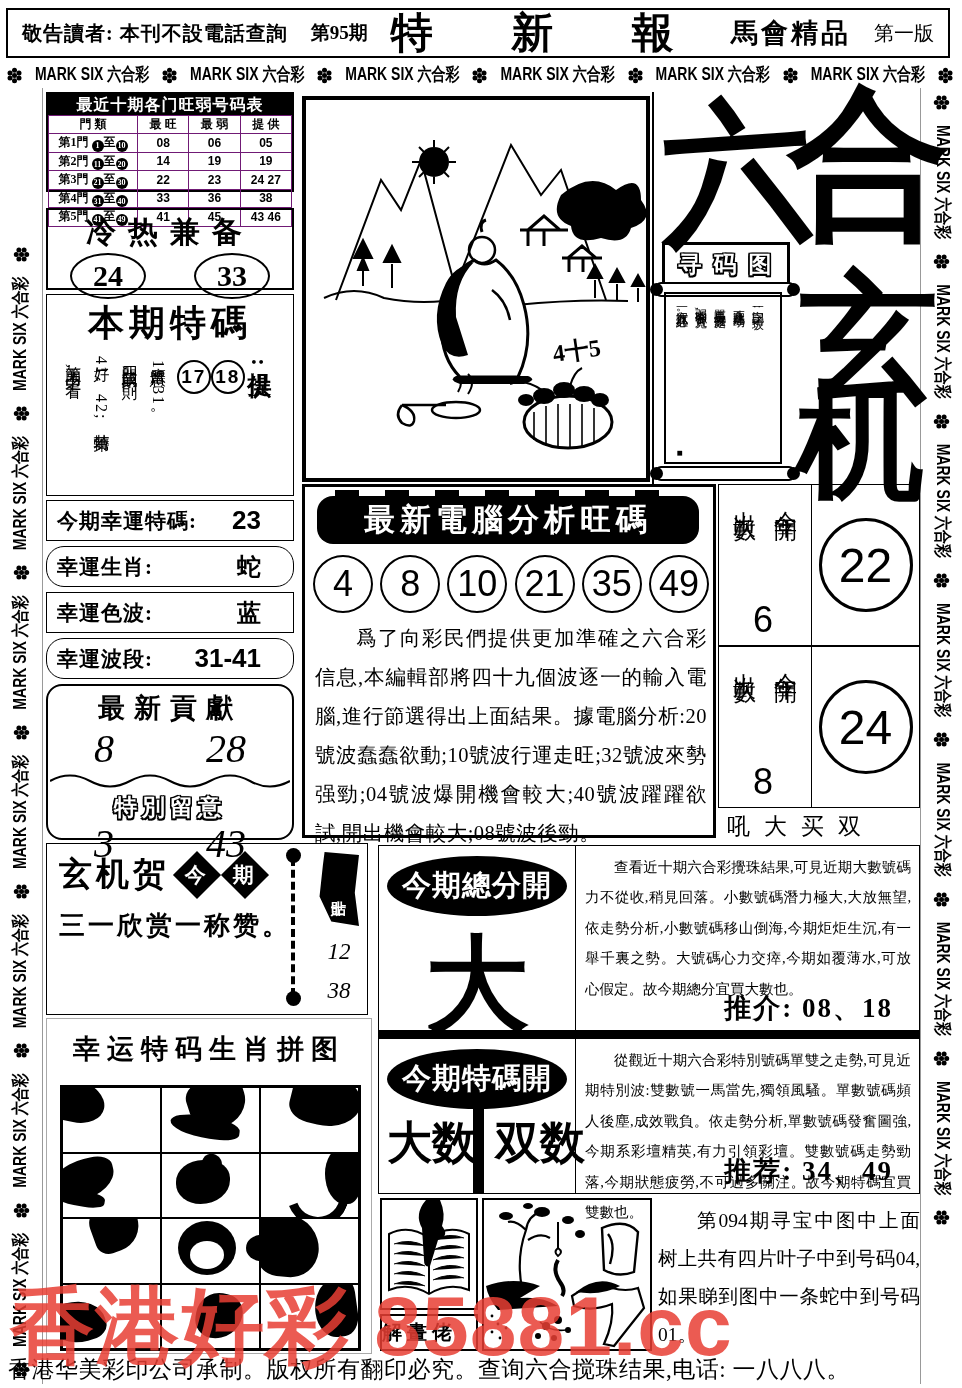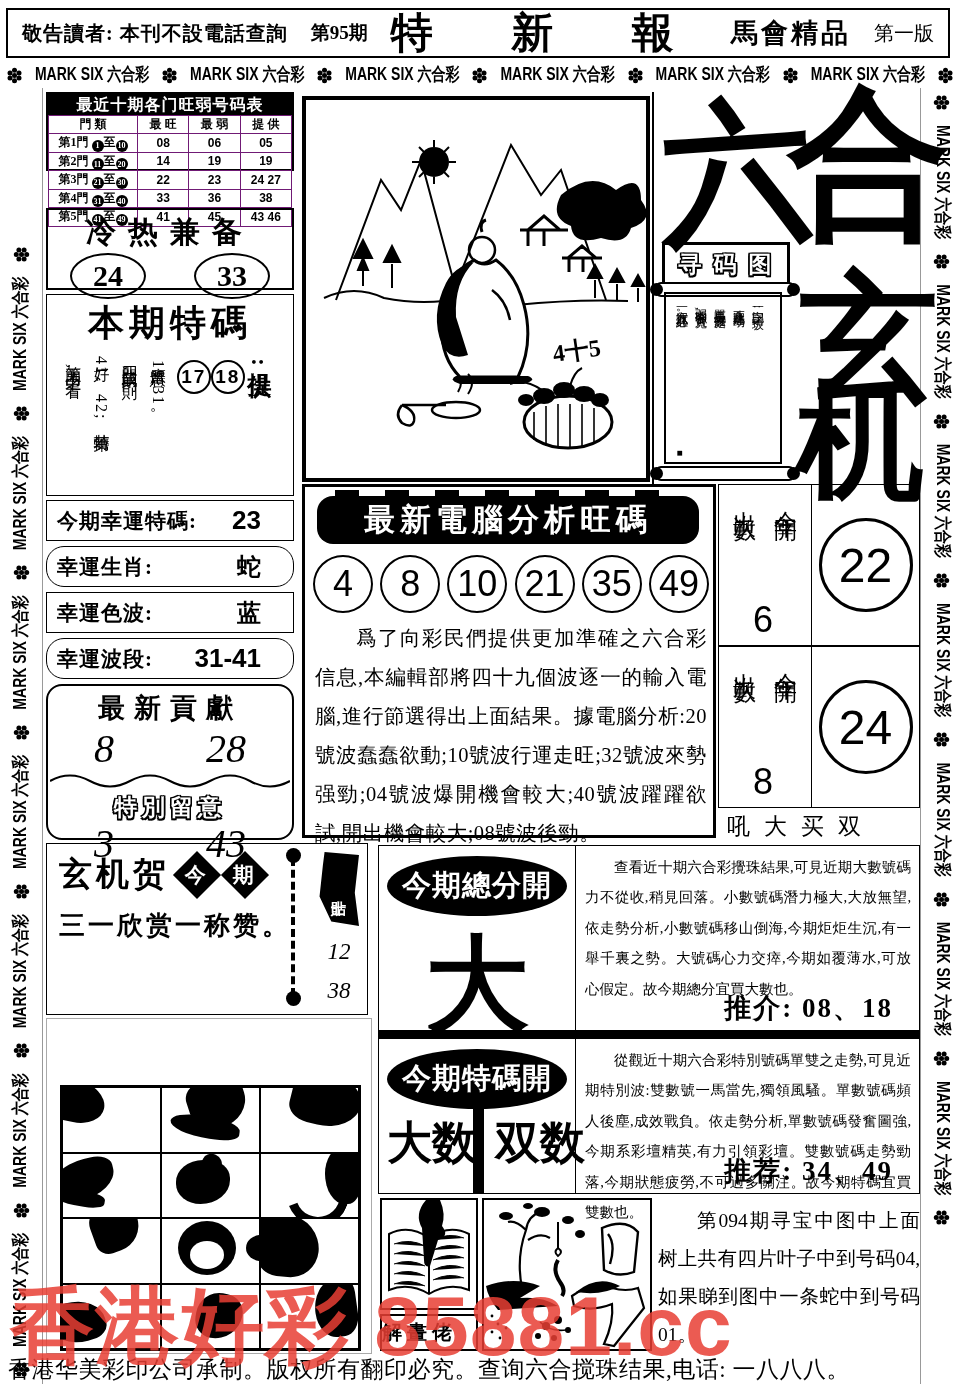--- a/index.html
+++ b/index.html
@@ -24,21 +24,21 @@
     background:#000;box-shadow:0 -5.2px 0 #000,4.5px -2.6px 0 #000,4.5px 2.6px 0 #000,0 5.2px 0 #000,
     -4.5px 2.6px 0 #000,-4.5px -2.6px 0 #000;}
   .side-strip{top:88px;width:42px;height:1296px;overflow:hidden;}
   .side-strip.left{left:0;border-right:1px solid #999;}
   .side-strip.right{left:920px;border-left:1px solid #999;}
   .strip-inner{position:absolute;width:1296px;height:42px;display:flex;align-items:center;gap:14px;
     padding-left:6px;box-sizing:border-box;transform-origin:0 0;}
   .side-strip.left  .strip-inner{transform:translateY(1296px) rotate(-90deg);}
   .side-strip.right .strip-inner{transform:translateX(42px) rotate(90deg);}
   
-  .tbl-box{left:46px;top:92px;width:248px;height:79px;border:2px solid #000;box-sizing:border-box;}
+  .tbl-box{left:46px;top:92px;width:248px;height:100px;border:2px solid #000;box-sizing:border-box;}
   .tbl-title{background:#000;color:#fff;font-size:16px;font-weight:bold;text-align:center;
     letter-spacing:1px;height:21px;line-height:21px;}
   table.hot{border-collapse:collapse;width:100%;table-layout:fixed;}
   table.hot td,table.hot th{border:1px solid #701a75;font-size:12px;text-align:center;height:16px;
     padding:0;font-family:"Liberation Sans","DejaVu Sans",sans-serif;font-weight:bold;overflow:hidden;white-space:nowrap;}
   table.hot .door{width:88px;font-family:"Liberation Serif",serif;font-size:12px;}
   .bcirc{display:inline-flex;width:12px;height:12px;border-radius:50%;background:#000;color:#fff;
     font-size:8px;align-items:center;justify-content:center;vertical-align:-2px;}
   .coldhot{left:46px;top:208px;width:248px;height:82px;border:2px solid #000;box-sizing:border-box;text-align:center;}
   .coldhot-title{font-size:30px;font-weight:bold;letter-spacing:12px;margin-top:2px;}
@@ -365,20 +365,21 @@
     <div class="tip-shape">
         <span>貼士</span>
       </div>
     <div class="tip-nums">
       <div>12</div>
       <div>38</div>
     </div>
   </div>
 
   <div class="abs puzzle">
+    <div class="pz-title">幸运特码生肖拼图</div>
     <div class="pz-grid">
       <div class="pz pz1"></div>
       <div class="pz pz2"></div>
       <div class="pz pz3"></div>
       <div class="pz pz4"></div>
       <div class="pz pz5"></div>
       <div class="pz pz6"></div>
       <div class="pz pz7"></div>
       <div class="pz pz8"></div>
       <div class="pz pz9"></div>

